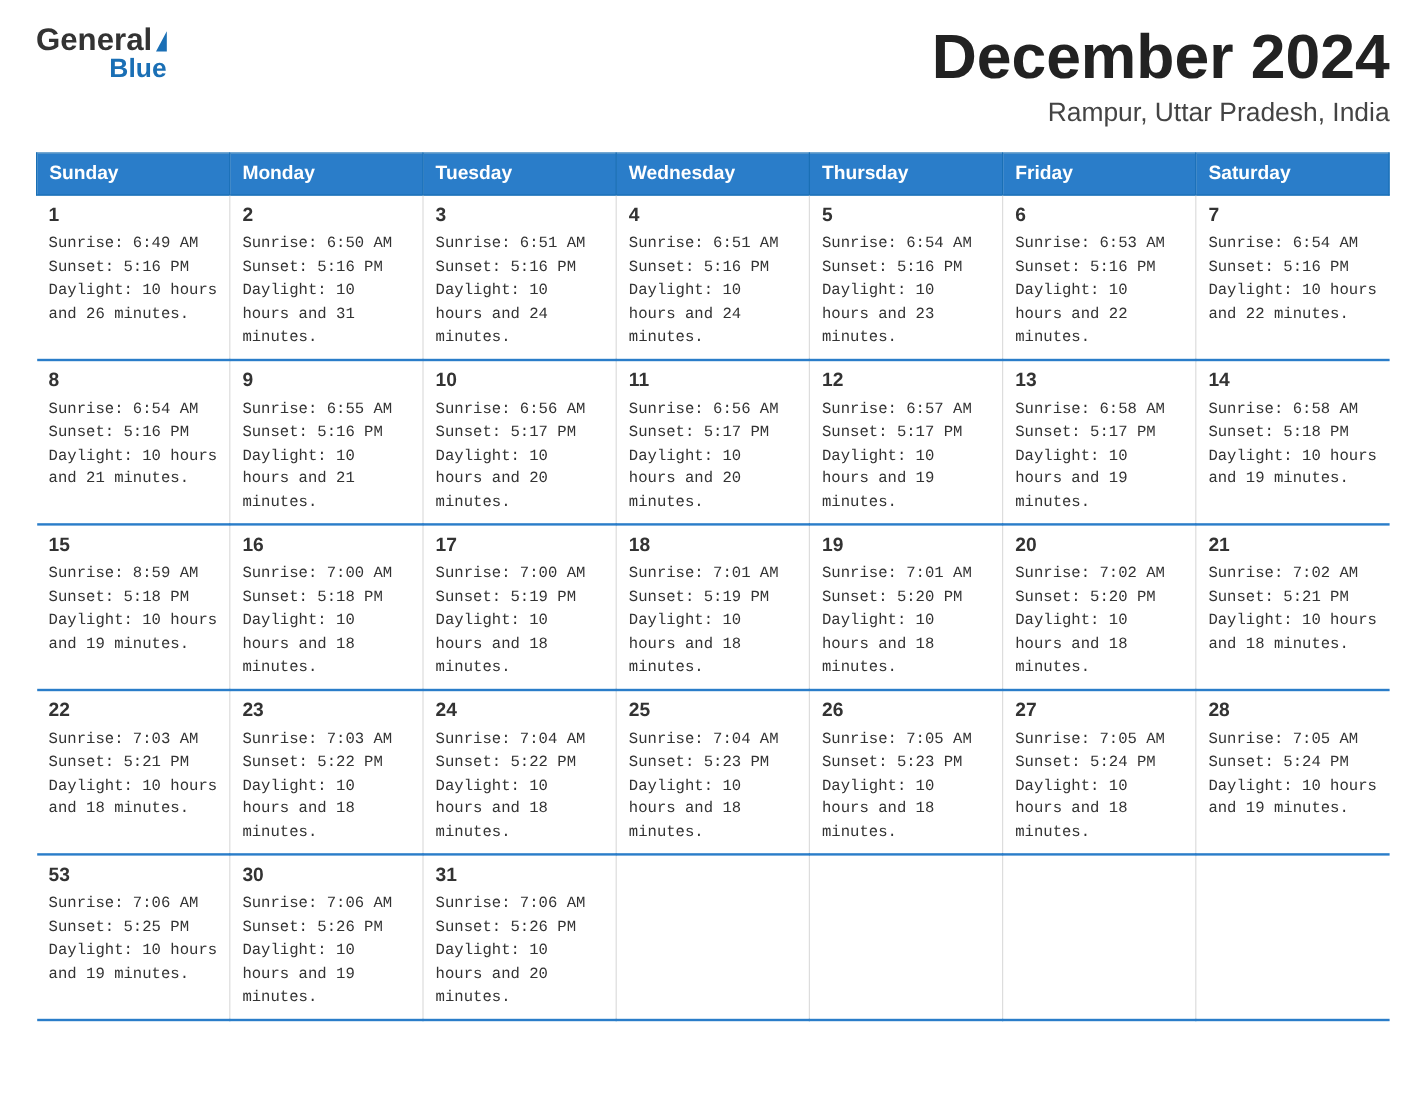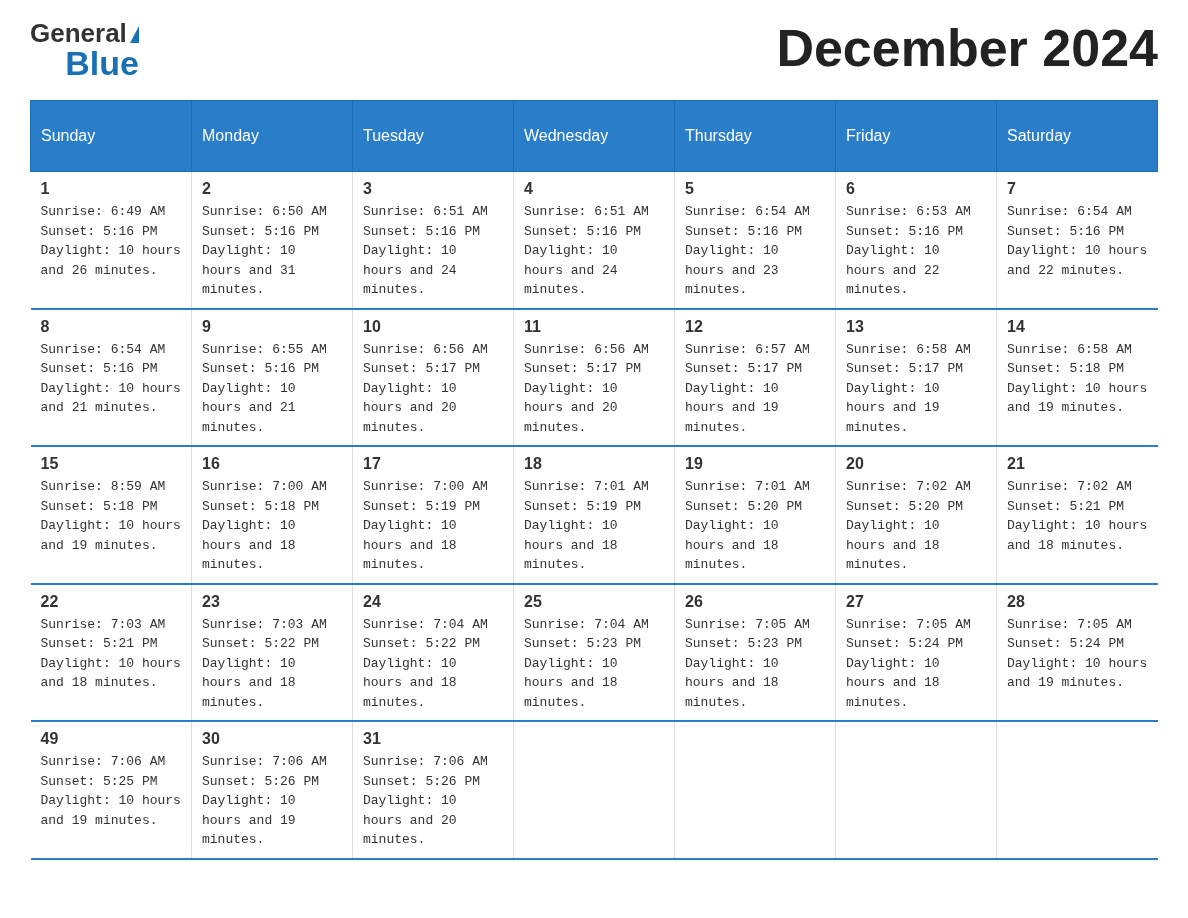--- a/index.html
+++ b/index.html
@@ -32,23 +32,23 @@
     }
     .calendar-table {
       width: 100%;
       border-collapse: collapse;
     }
     .calendar-table thead tr {
       background-color: #2a7dc9;
       color: white;
     }
     .calendar-table thead th {
-      padding: 26px 10px;
+      padding: 8px 10px;
       font-size: 16px;
-      font-weight: normal;
+      font-weight: bold;
       text-align: left;
       border: 1px solid #1a6fb5;
     }
     .calendar-table tbody tr {
       border-bottom: 2px solid #2a7dc9;
     }
     .calendar-table tbody td {
       vertical-align: top;
       padding: 8px 10px;
       font-size: 13px;
@@ -81,38 +81,39 @@
     .logo-line1 {
       font-size: 26px;
       color: #333;
       font-weight: normal;
       line-height: 1;
     }
     .logo-line1 .bold {
       font-weight: bold;
     }
     .logo-line2 {
-      font-size: 34px;
+      font-size: 22px;
       color: #1a6fb5;
       font-weight: bold;
       line-height: 1;
     }
   </style>
 </head>
 <body>
 
 <div class="header">
   <div class="logo-wrapper">
     <div class="logo-line1">
       <span class="bold">General</span><span style="display:inline-block;width:0;height:0;border-left:9px solid transparent;border-bottom:17px solid #1a6fb5;vertical-align:middle;margin-left:3px;margin-bottom:2px;"></span>
     </div>
     <div class="logo-line2">Blue</div>
   </div>
   <div class="title-section">
     <div class="month-year">December 2024</div>
+    <div class="location">Rampur, Uttar Pradesh, India</div>
   </div>
 </div>
 
 <table class="calendar-table">
   <thead>
     <tr>
       <th>Sunday</th>
       <th>Monday</th>
       <th>Tuesday</th>
       <th>Wednesday</th>
@@ -349,21 +350,21 @@
         <span class="day-number">28</span>
         <div class="day-info">
           <span>Sunrise: 7:05 AM</span><br>
           <span>Sunset: 5:24 PM</span><br>
           <span>Daylight: 10 hours and 19 minutes.</span>
         </div>
       </td>
       </tr>
       <tr>
         <td>
-        <span class="day-number">49</span>
+        <span class="day-number">53</span>
         <div class="day-info">
           <span>Sunrise: 7:06 AM</span><br>
           <span>Sunset: 5:25 PM</span><br>
           <span>Daylight: 10 hours and 19 minutes.</span>
         </div>
       </td>
         <td>
         <span class="day-number">30</span>
         <div class="day-info">
           <span>Sunrise: 7:06 AM</span><br>

